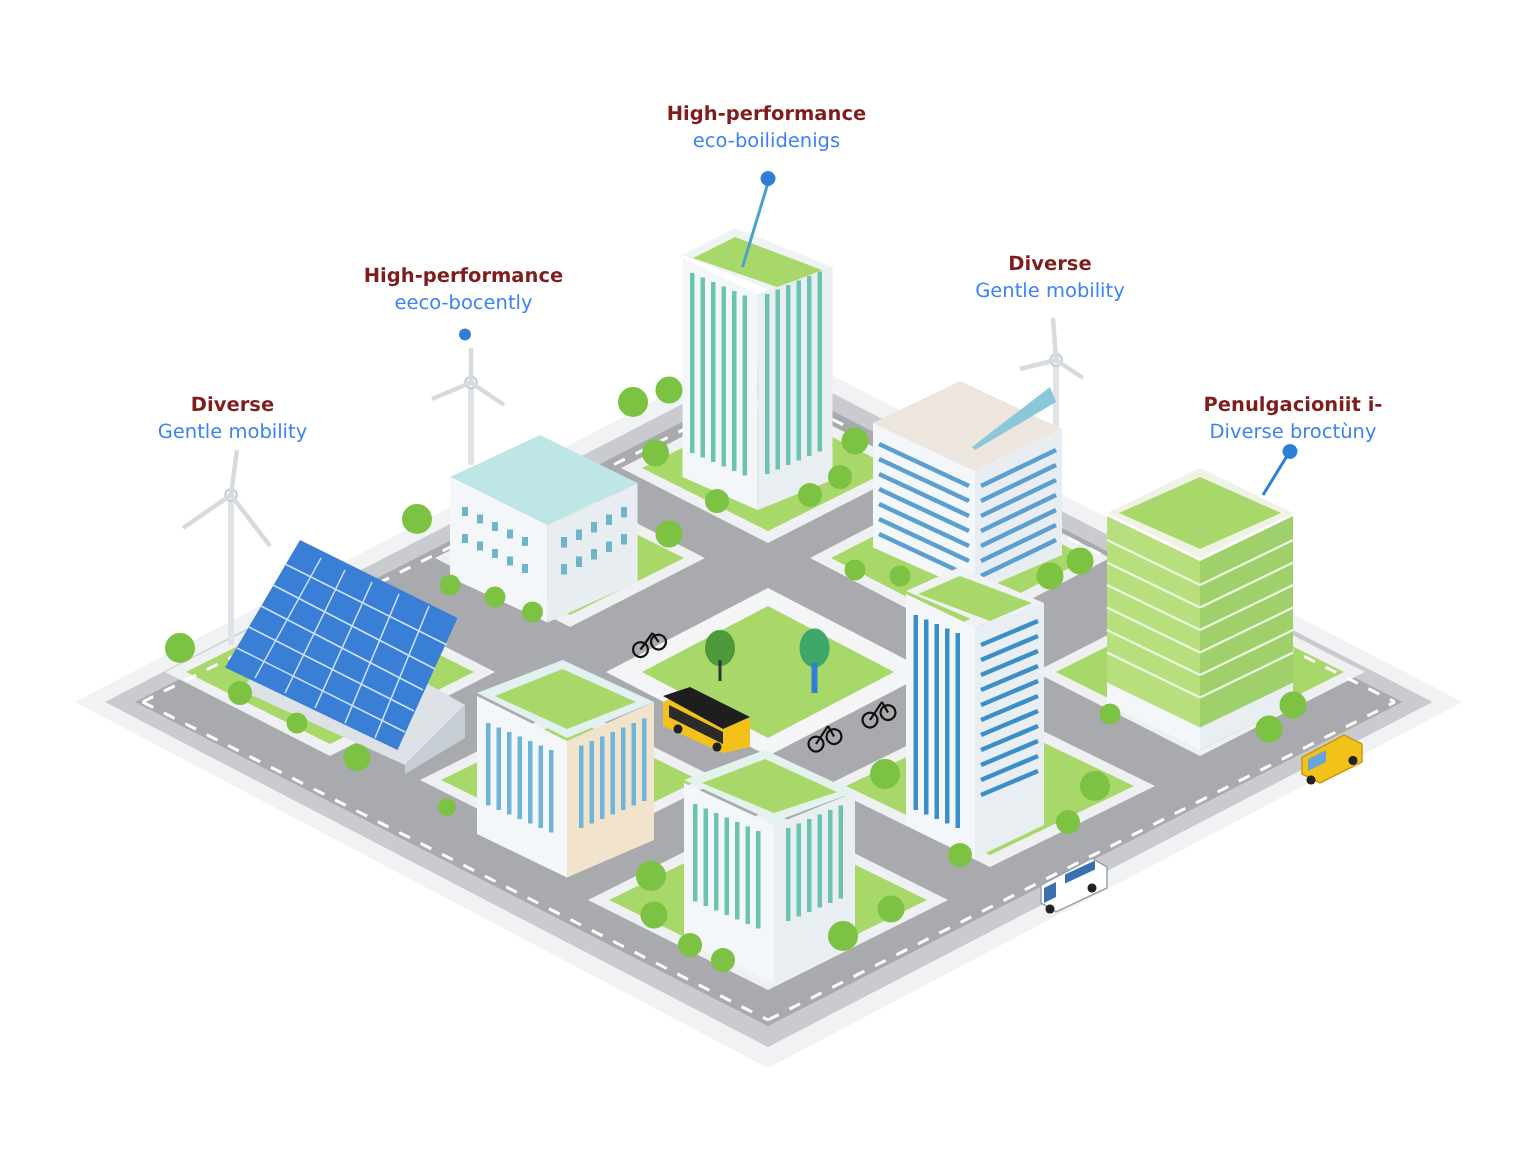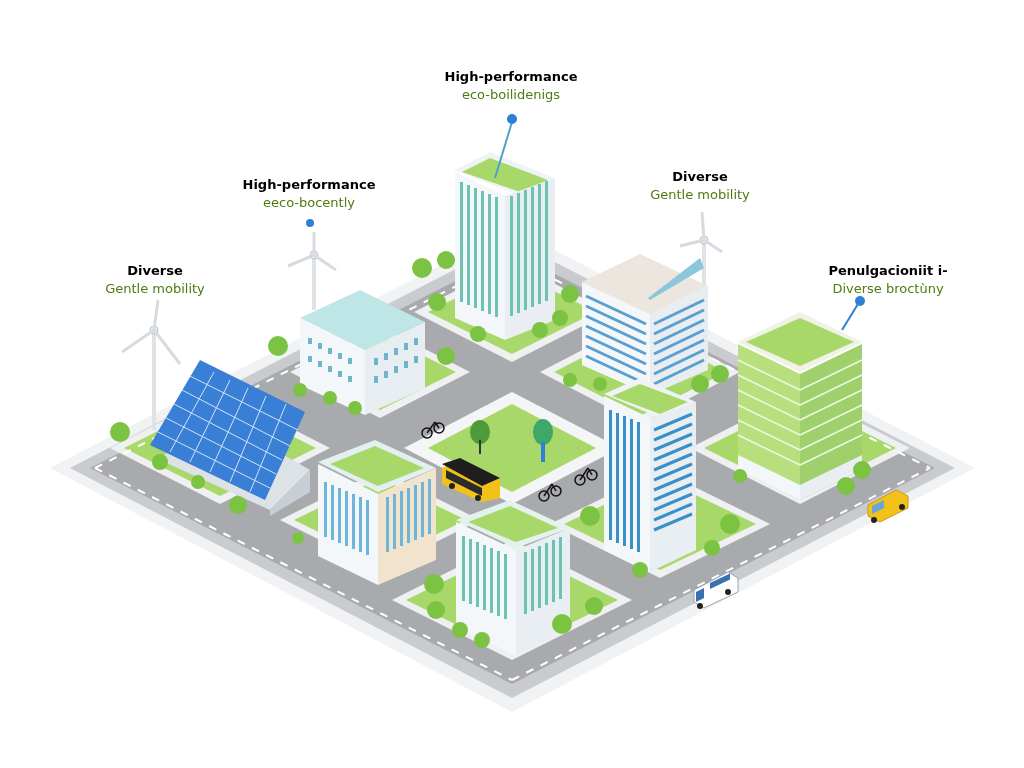--- a/index.html
+++ b/index.html
@@ -1,20 +1,20 @@
 <!DOCTYPE html>
 <html><head>
 <meta charset="utf-8">
 <style>
   html,body{margin:0;padding:0;background:#ffffff;}
   body{width:1024px;height:768px;overflow:hidden;position:relative;font-family:"DejaVu Sans","Liberation Sans",sans-serif;}
   #scene{position:absolute;left:0;top:0;width:1024px;height:768px;}
   .label{position:absolute;text-align:center;line-height:18px;color:#222;}
-  .label .l1{font-weight:bold;font-size:13px;color:#000000;display:block;}
-  .label .l2{font-size:13px;color:#4d7c0f;display:block;}
+  .label .l1{font-weight:bold;font-size:13px;color:#7f1d1d;display:block;}
+  .label .l2{font-size:13px;color:#3b82f6;display:block;}
 </style>
 </head>
 <body>
 
 <svg id="scene" viewBox="0 0 1024 768" xmlns="http://www.w3.org/2000/svg">
 
   <g>
     <polygon points="512,228 975,468 512,712 50,468" fill="#f1f2f4"></polygon>
     <polygon points="512,240 955,468 512,698 70,468" fill="#c9cbce"></polygon>
     <polygon points="512,252 935,468 512,684 90,468" fill="#a8aaad"></polygon>
@@ -369,16 +369,16 @@
   <span class="l2">eeco-bocently</span>
 </div>
 <div class="label" style="left:85px;top:262px;width:140px;">
   <span class="l1">Diverse</span>
   <span class="l2">Gentle mobility</span>
 </div>
 <div class="label" style="left:630px;top:168px;width:140px;">
   <span class="l1">Diverse</span>
   <span class="l2">Gentle mobility</span>
 </div>
-<div class="label" style="left:808px;top:262px;width:160px;">
+<div class="label" style="left:782px;top:262px;width:160px;">
   <span class="l1">Penulgacioniit i-</span>
   <span class="l2">Diverse broctùny</span>
 </div>
 
 </body></html>

